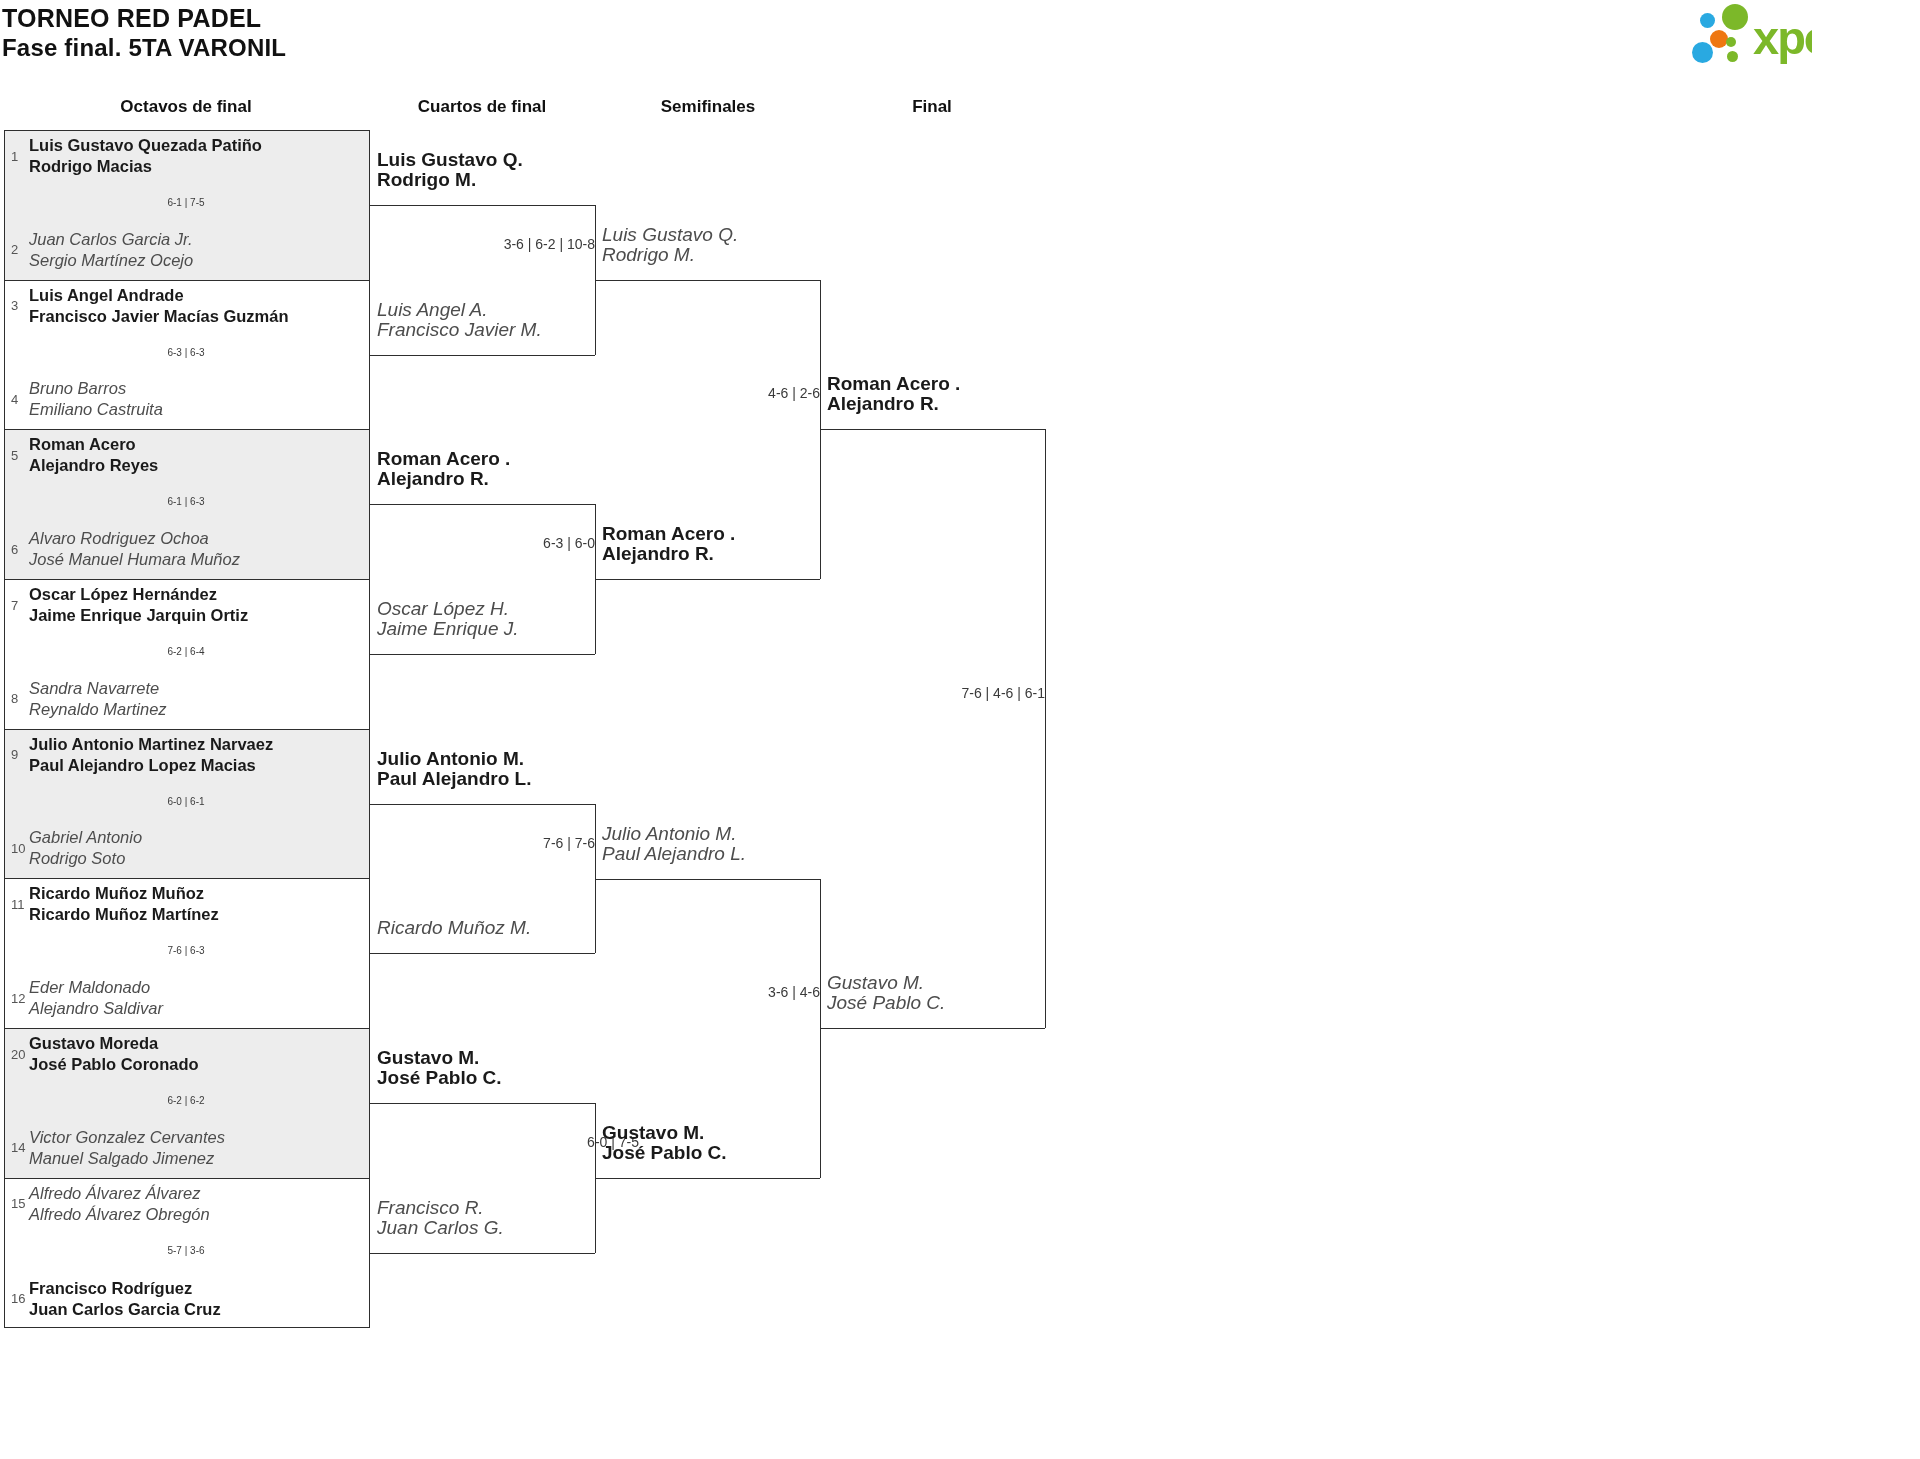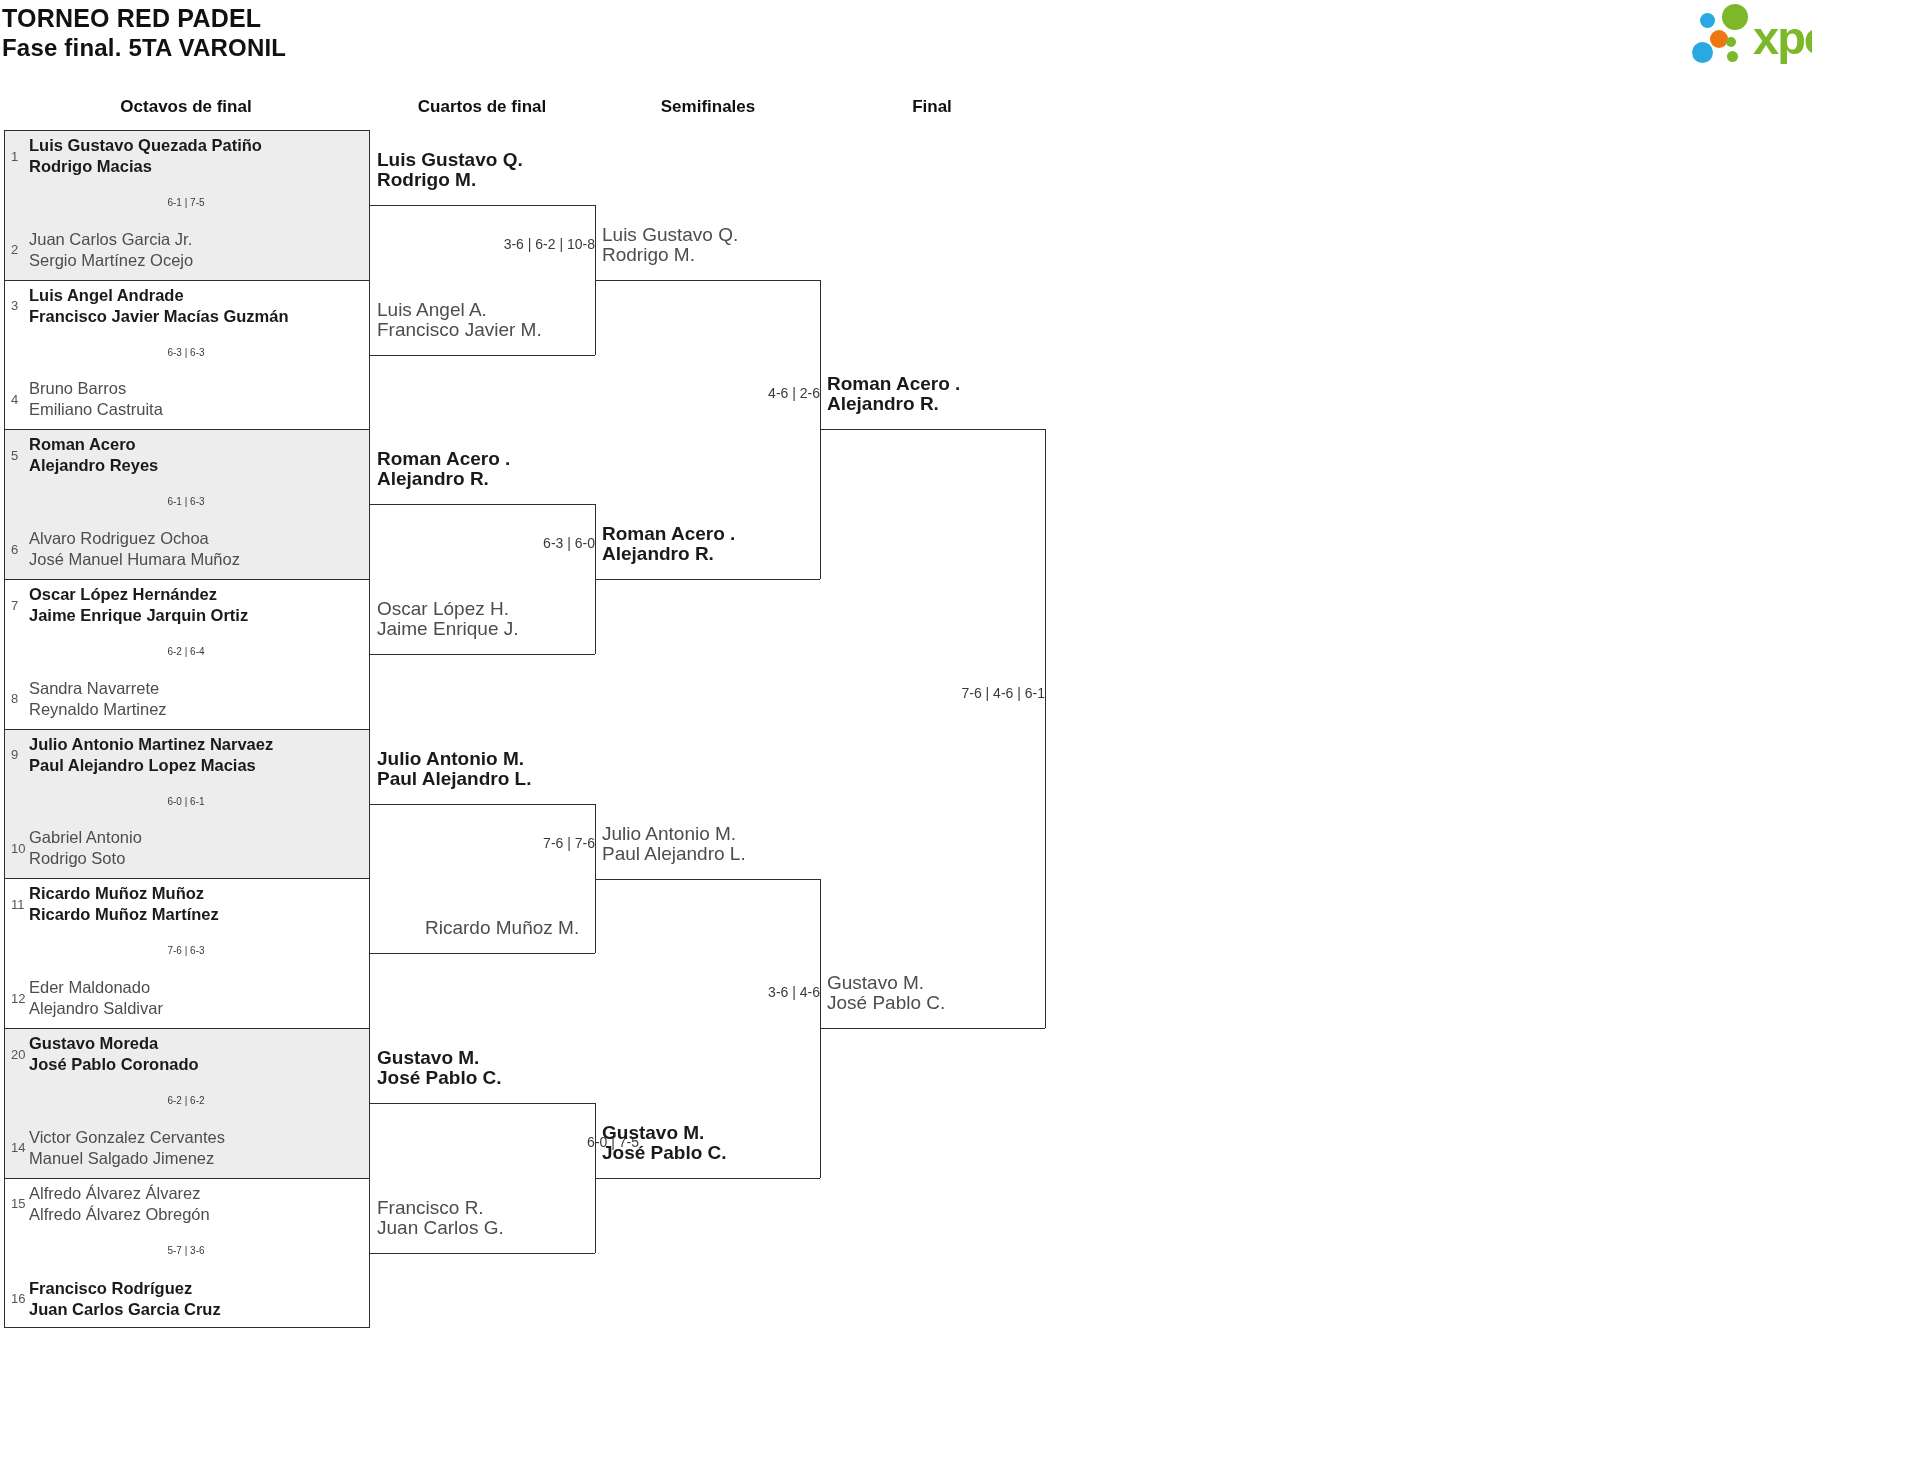--- a/index.html
+++ b/index.html
@@ -19,21 +19,21 @@
   #octavos{position:absolute;left:4px;top:130px;width:366px;height:1198px;border:1px solid var(--border);box-sizing:border-box;}
   .oct-cell{position:relative;width:100%;box-sizing:border-box;border-bottom:1px solid var(--border);
     display:flex;flex-direction:column;justify-content:space-between;padding:4px 8px 9px 6px;}
   .oct-cell:last-child{border-bottom:none;}
   .oct-cell.shaded{background:var(--shade);}
   .team-row{display:flex;align-items:center;}
   .seed{width:18px;flex-shrink:0;font-size:13px;color:var(--seed);text-align:left;}
   .names{font-size:16.5px;line-height:21px;}
   .names div{white-space:nowrap;}
   .w{font-weight:700;color:var(--winner);}
-  .l{font-weight:400;color:var(--loser);}
+  .l{font-weight:400;color:var(--loser);font-style:italic;}
   .oct-score{text-align:center;font-size:10px;color:var(--score);line-height:20px;}
   
   .hline{position:absolute;height:0;border-top:1px solid var(--border);}
   .vline{position:absolute;width:0;border-left:1px solid var(--border);}
   .bk-team{position:absolute;font-size:19px;line-height:20px;white-space:nowrap;}
   .bk-score{position:absolute;text-align:right;font-size:14px;color:var(--score);line-height:20px;}
 </style>
 </head>
 <body>
 
@@ -219,21 +219,21 @@
         <div>Jaime Enrique J.</div>
       </div>
       <div class="bk-score" style="left: 370px; top: 533.1px; width: 225px;">6-3 | 6-0</div>
       <div class="hline" style="left: 370px; top: 803.65px; width: 225px;"></div>
       <div class="hline" style="left: 370px; top: 953.35px; width: 225px;"></div>
       <div class="vline" style="left: 595px; top: 803.65px; height: 149.7px;"></div>
       <div class="bk-team w" style="left: 377px; top: 748.65px;">
         <div>Julio Antonio M.</div>
         <div>Paul Alejandro L.</div>
       </div>
-      <div class="bk-team l" style="left: 377px; top: 918.35px; margin-left: 48px;">
+      <div class="bk-team l" style="left: 377px; top: 918.35px;">
         <div>Ricardo Muñoz M.</div>
       </div>
       <div class="bk-score" style="left: 370px; top: 832.5px; width: 225px;">7-6 | 7-6</div>
       <div class="hline" style="left: 370px; top: 1103.05px; width: 225px;"></div>
       <div class="hline" style="left: 370px; top: 1252.75px; width: 225px;"></div>
       <div class="vline" style="left: 595px; top: 1103.05px; height: 149.7px;"></div>
       <div class="bk-team w" style="left: 377px; top: 1048.05px;">
         <div>Gustavo M.</div>
         <div>José Pablo C.</div>
       </div>

